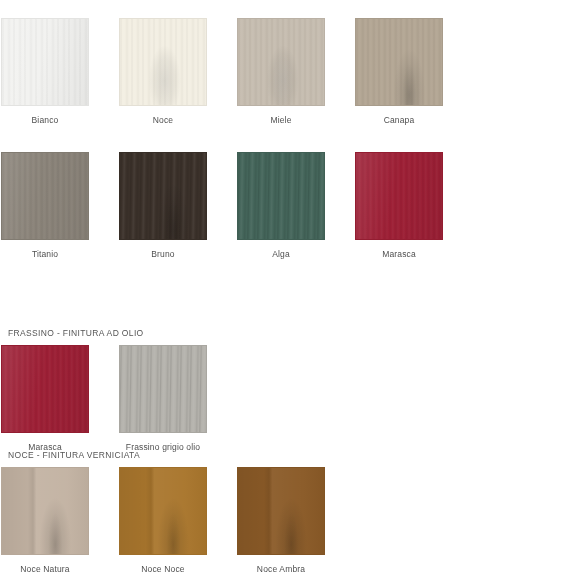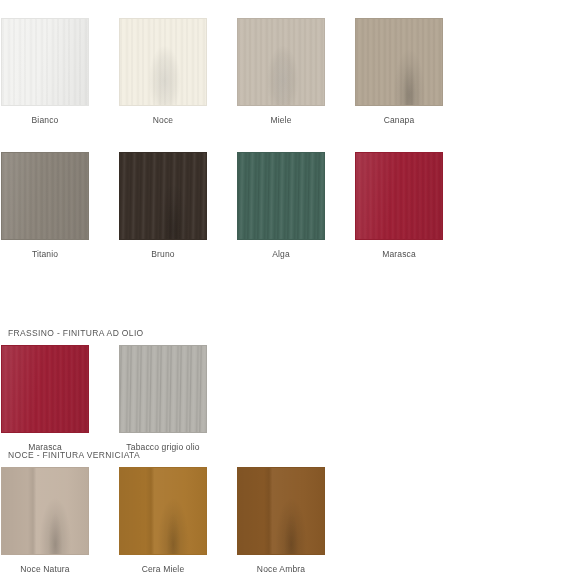--- a/index.html
+++ b/index.html
@@ -225,21 +225,21 @@
           <div class="grain vert"></div>
           <div class="grain sheen"></div>
         </div>
         <div class="swatch-label">Marasca</div>
       </div>
 
       <div class="swatch-cell">
         <div class="swatch" style="background-color:#b4b2ac">
           <div class="grain vert2"></div>
         </div>
-        <div class="swatch-label">Tabacco grigio olio</div>
+        <div class="swatch-label">Frassino grigio olio</div>
       </div>
 
     </div>
   </div>
 
   <div class="section" id="section-noce">
     <h2 class="section-title">NOCE - FINITURA VERNICIATA</h2>
     <div class="swatch-row">
 
       <div class="swatch-cell">
@@ -249,21 +249,21 @@
         </div>
         <div class="swatch-label">Noce Natura</div>
       </div>
 
 
       <div class="swatch-cell">
         <div class="swatch" style="background-color:#a9762d">
           <div class="grain plank"></div>
           <div class="grain cathedral"></div>
         </div>
-        <div class="swatch-label">Cera Miele</div>
+        <div class="swatch-label">Noce Noce</div>
       </div>
 
       <div class="swatch-cell">
         <div class="swatch" style="background-color:#8a5a27">
           <div class="grain plank"></div>
           <div class="grain cathedral"></div>
         </div>
         <div class="swatch-label">Noce Ambra</div>
       </div>
 

